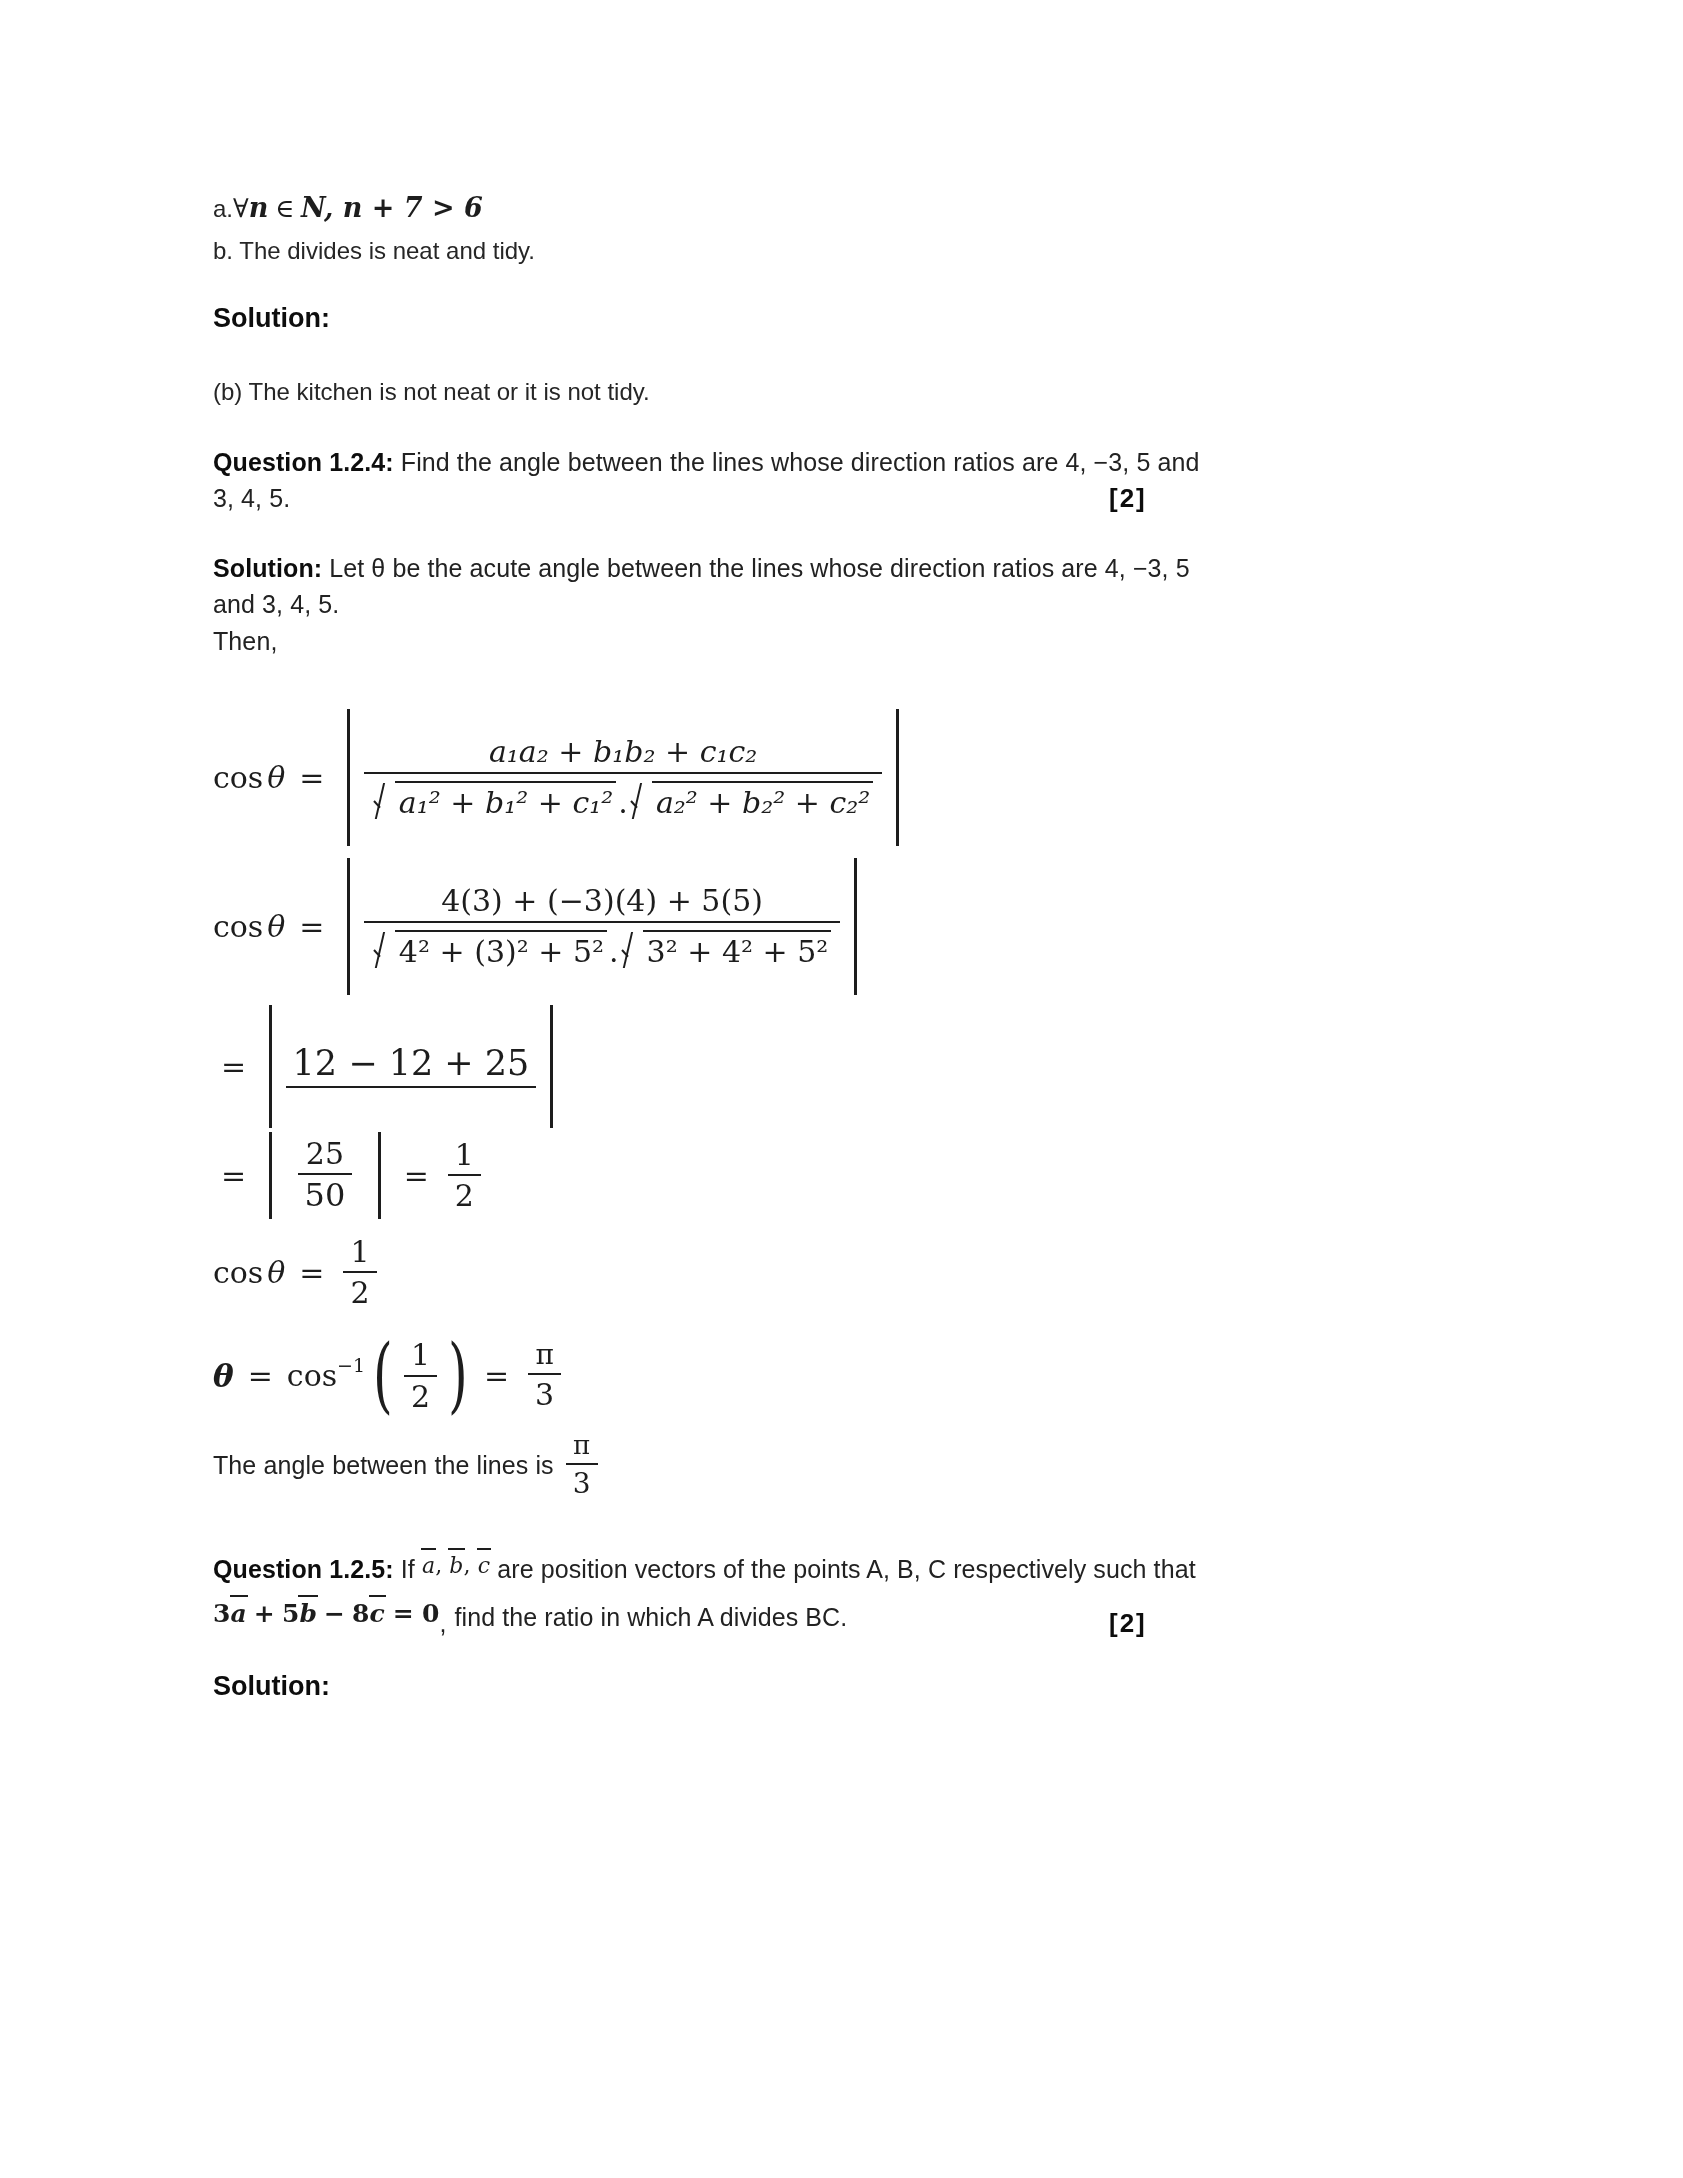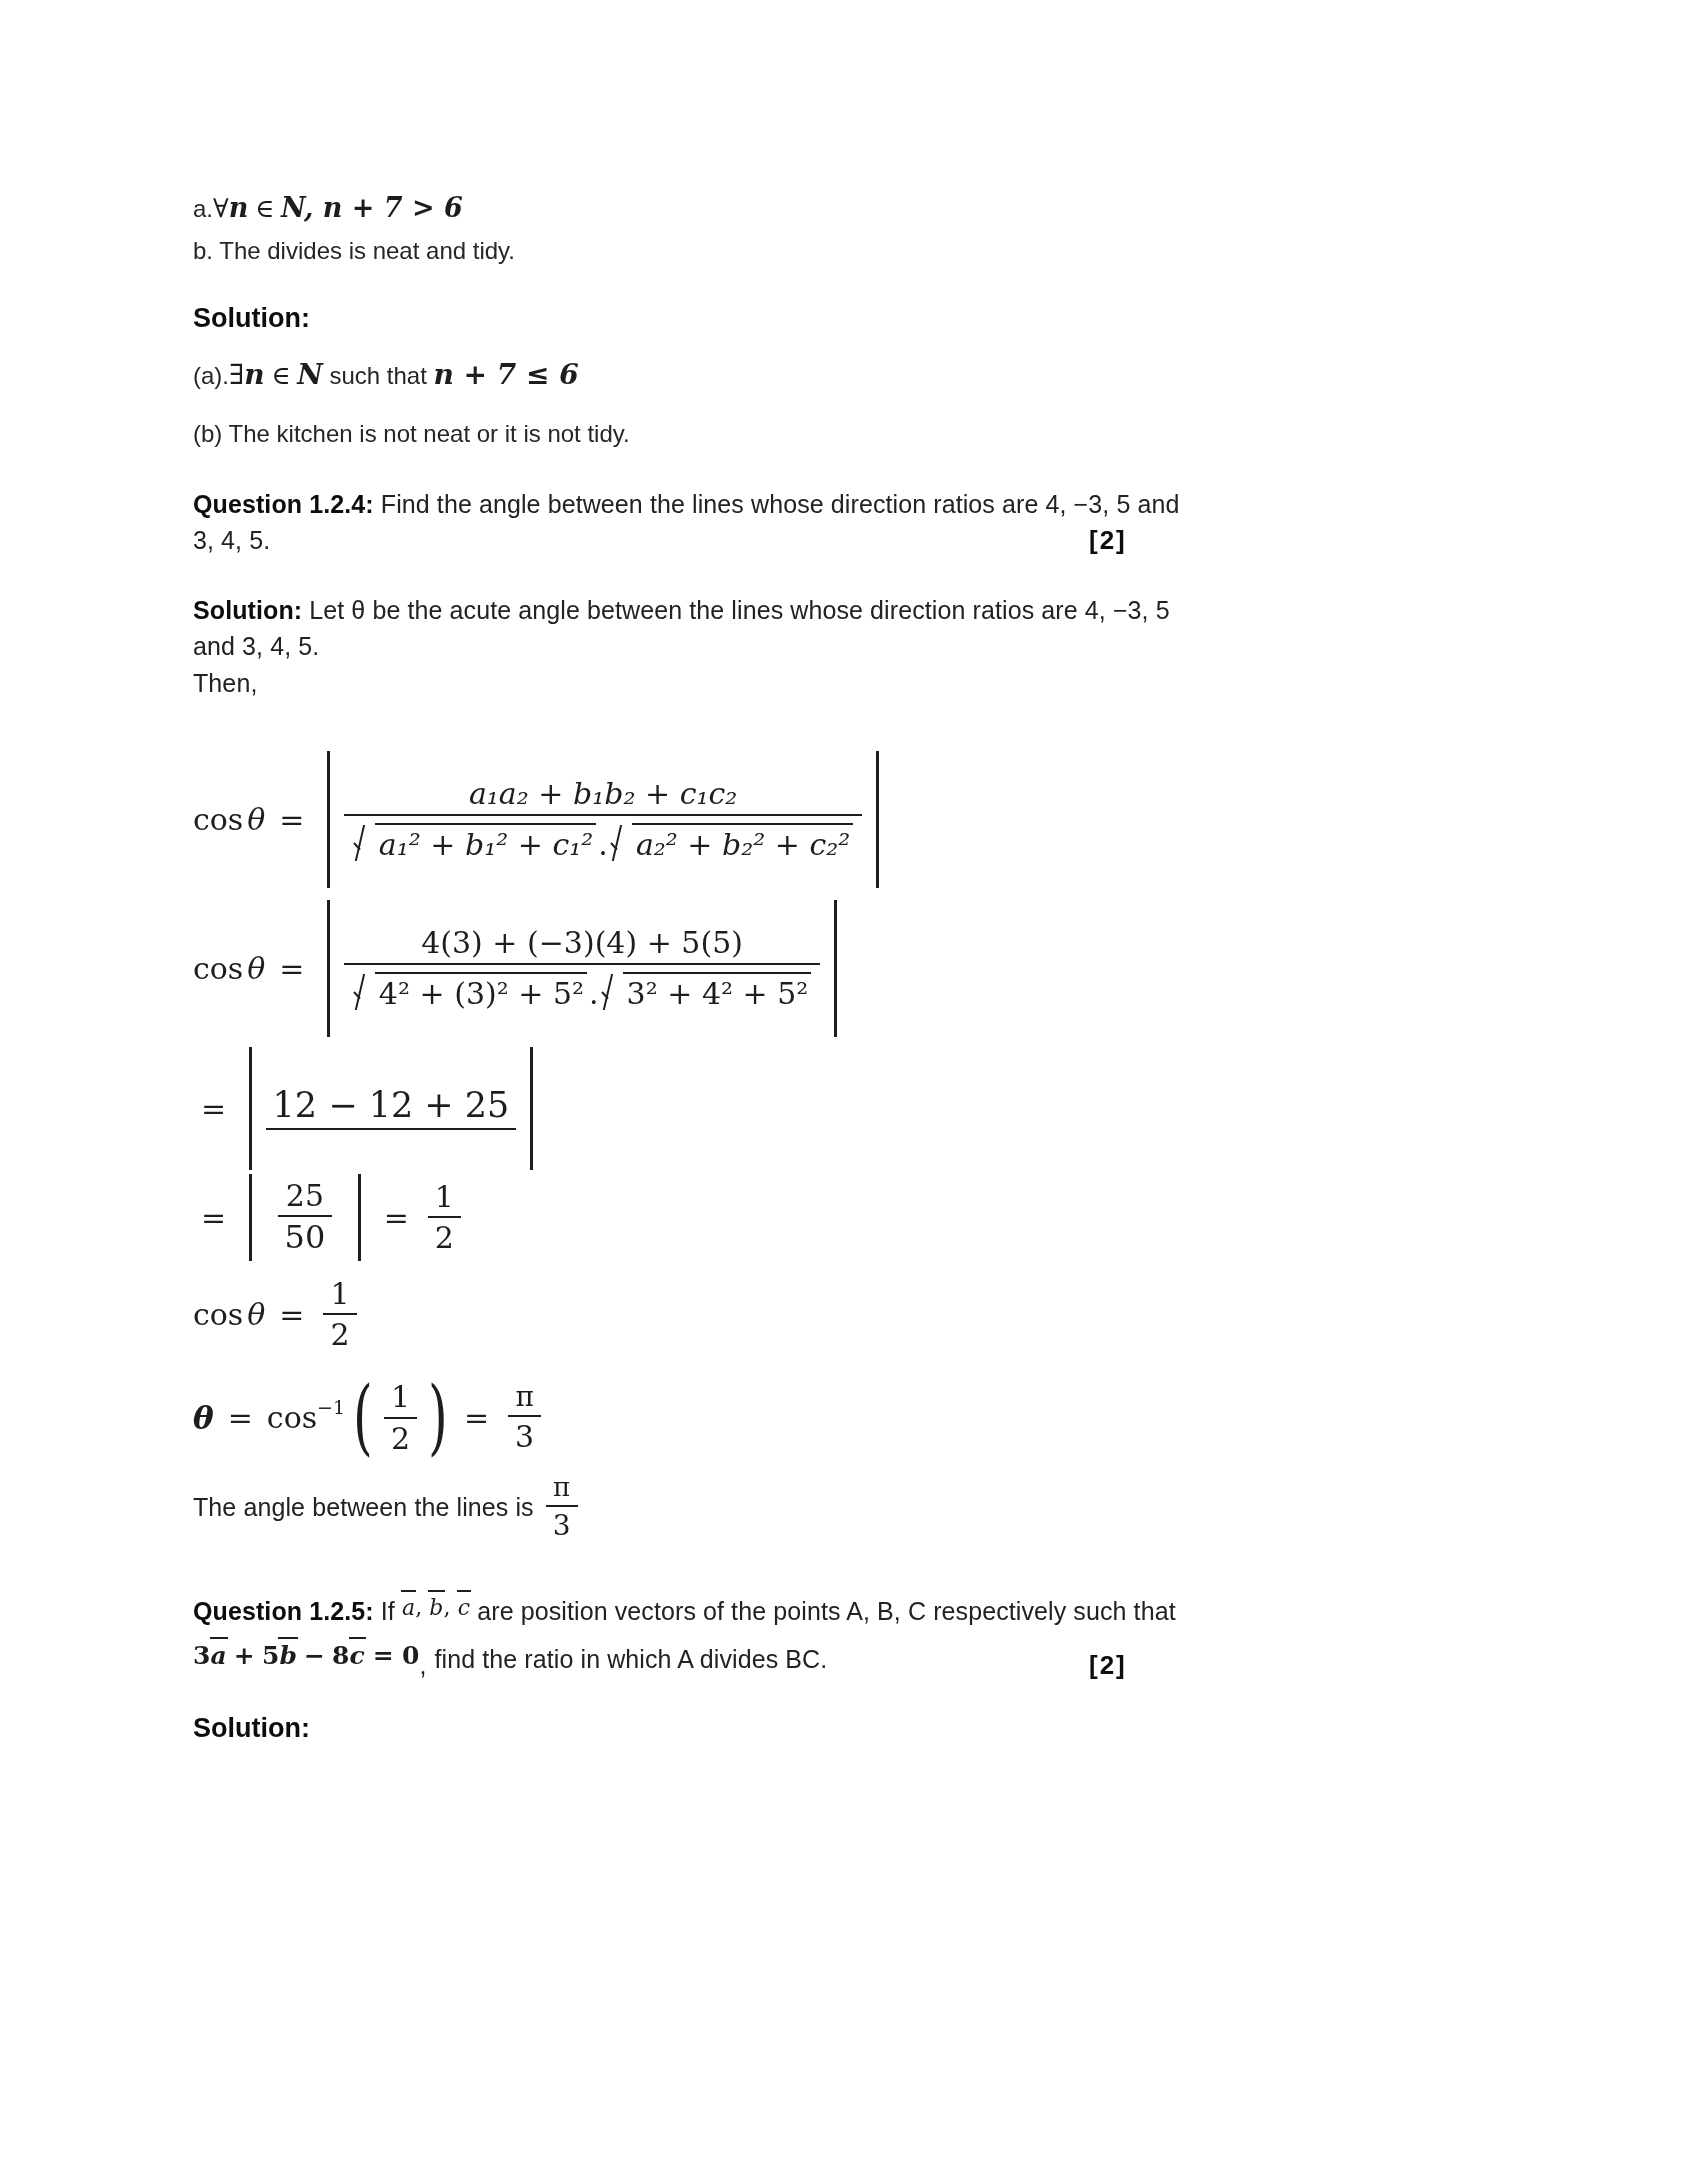--- a/index.html
+++ b/index.html
@@ -14,20 +14,21 @@
     position: relative;
     font-family: "Liberation Sans", sans-serif;
     color: #1a1a1a;
     overflow: hidden;
   }
   .page {
     position: absolute;
     inset: 0;
     background: #ffffff;
     padding: 188px 114px 0 193px;
+    margin-left: 20px;
   }
 
   
   .body-text {
     font-size: 25px;
     line-height: 1.45;
     color: #222;
     letter-spacing: 0.1px;
   }
   .small-item {
@@ -187,27 +188,20 @@
   </div>
 
   <div class="small-item">b. The divides is neat and tidy.</div>
 
   <div class="gap-md"></div>
 
   <div class="bold-head">Solution:</div>
 
   <div class="gap-sm"></div>
 
-  <div class="small-item">
-    <span>(a).</span><span class="math math-up" style="font-size:28px;">∃</span><span class="math" style="font-size:28px;font-weight:bold;">n</span>
-    <span class="math math-up" style="font-size:26px;">∈</span>
-    <span class="math" style="font-size:28px;font-weight:bold;">N</span>
-    <span>such that</span>
-    <span class="math" style="font-size:28px;font-weight:bold;">n + 7 ≤ 6</span>
-  </div>
 
   <div class="gap-sm"></div>
 
   <div class="small-item">(b) The kitchen is not neat or it is not tidy.</div>
 
   <div class="gap-md"></div>
 
   <div class="body-text rel">
     <span class="q-head">Question 1.2.4:</span>
     <span>Find the angle between the lines whose direction ratios are 4, −3, 5 and</span>

